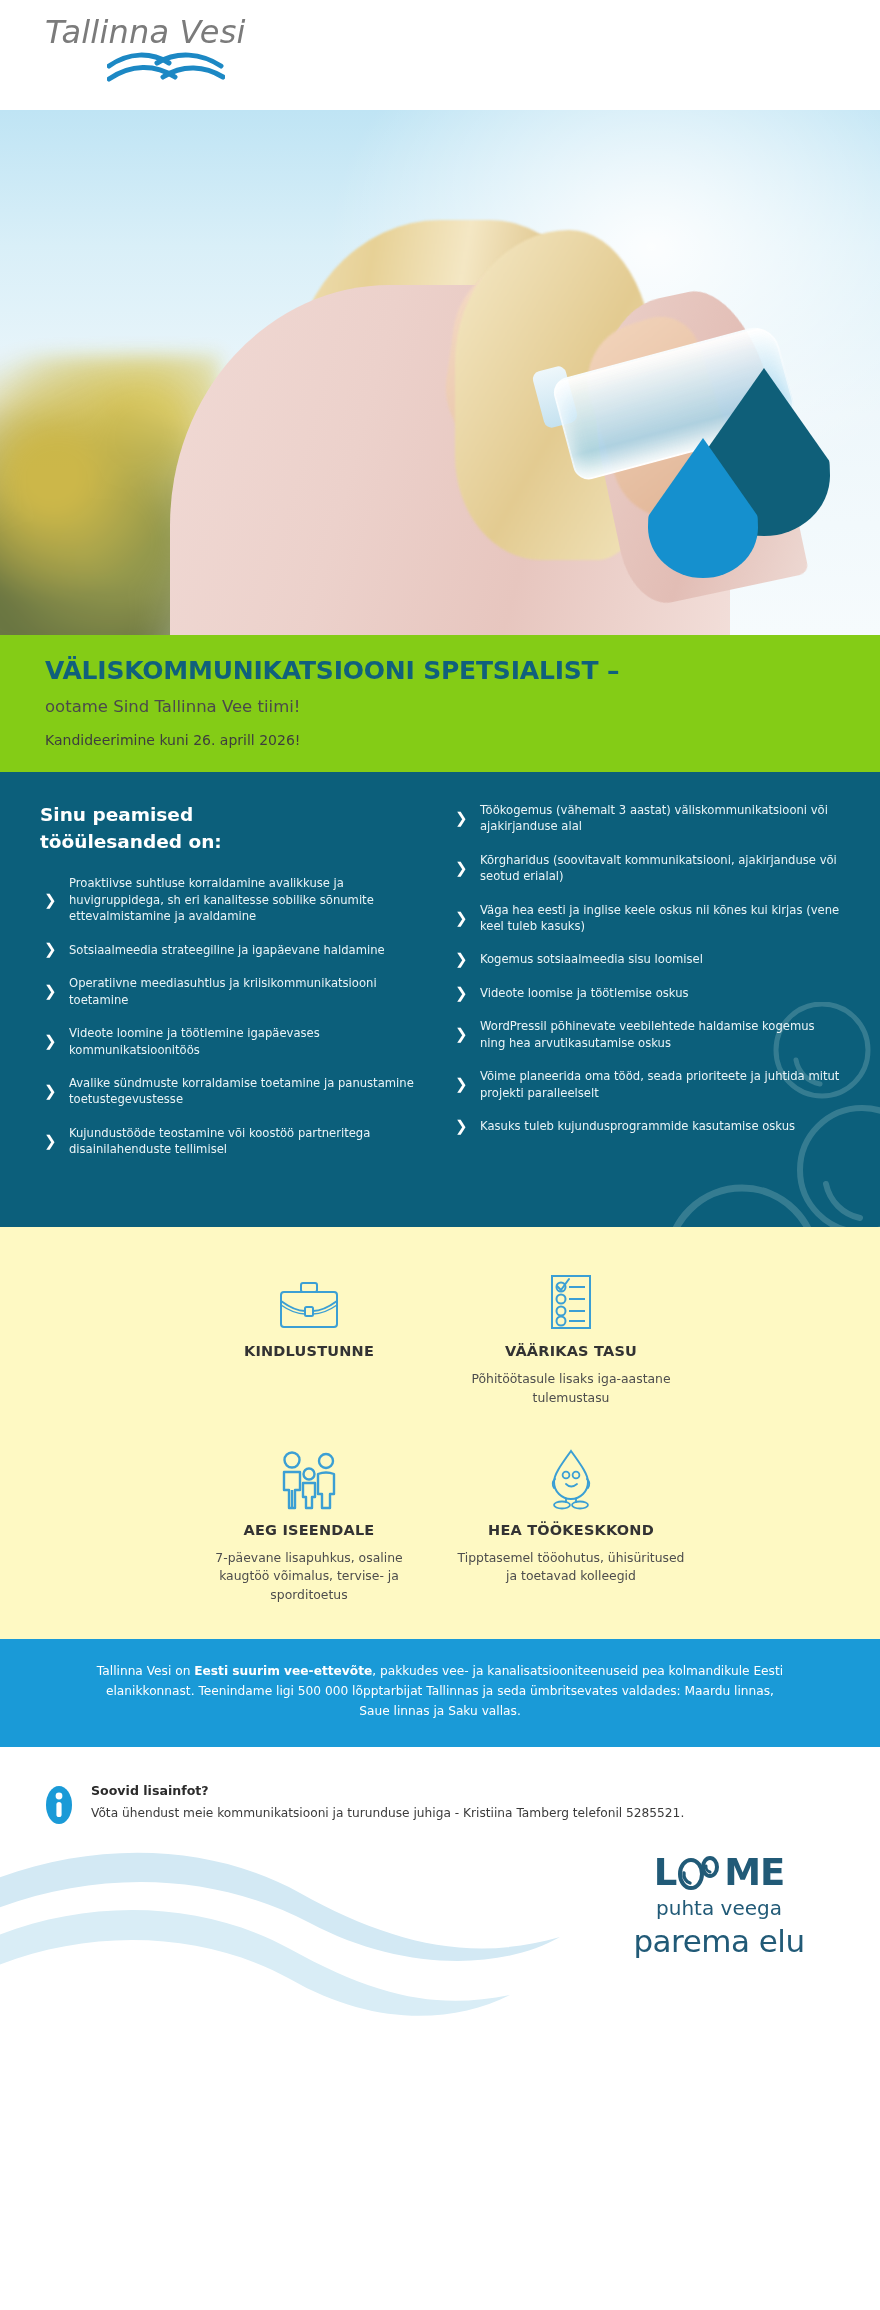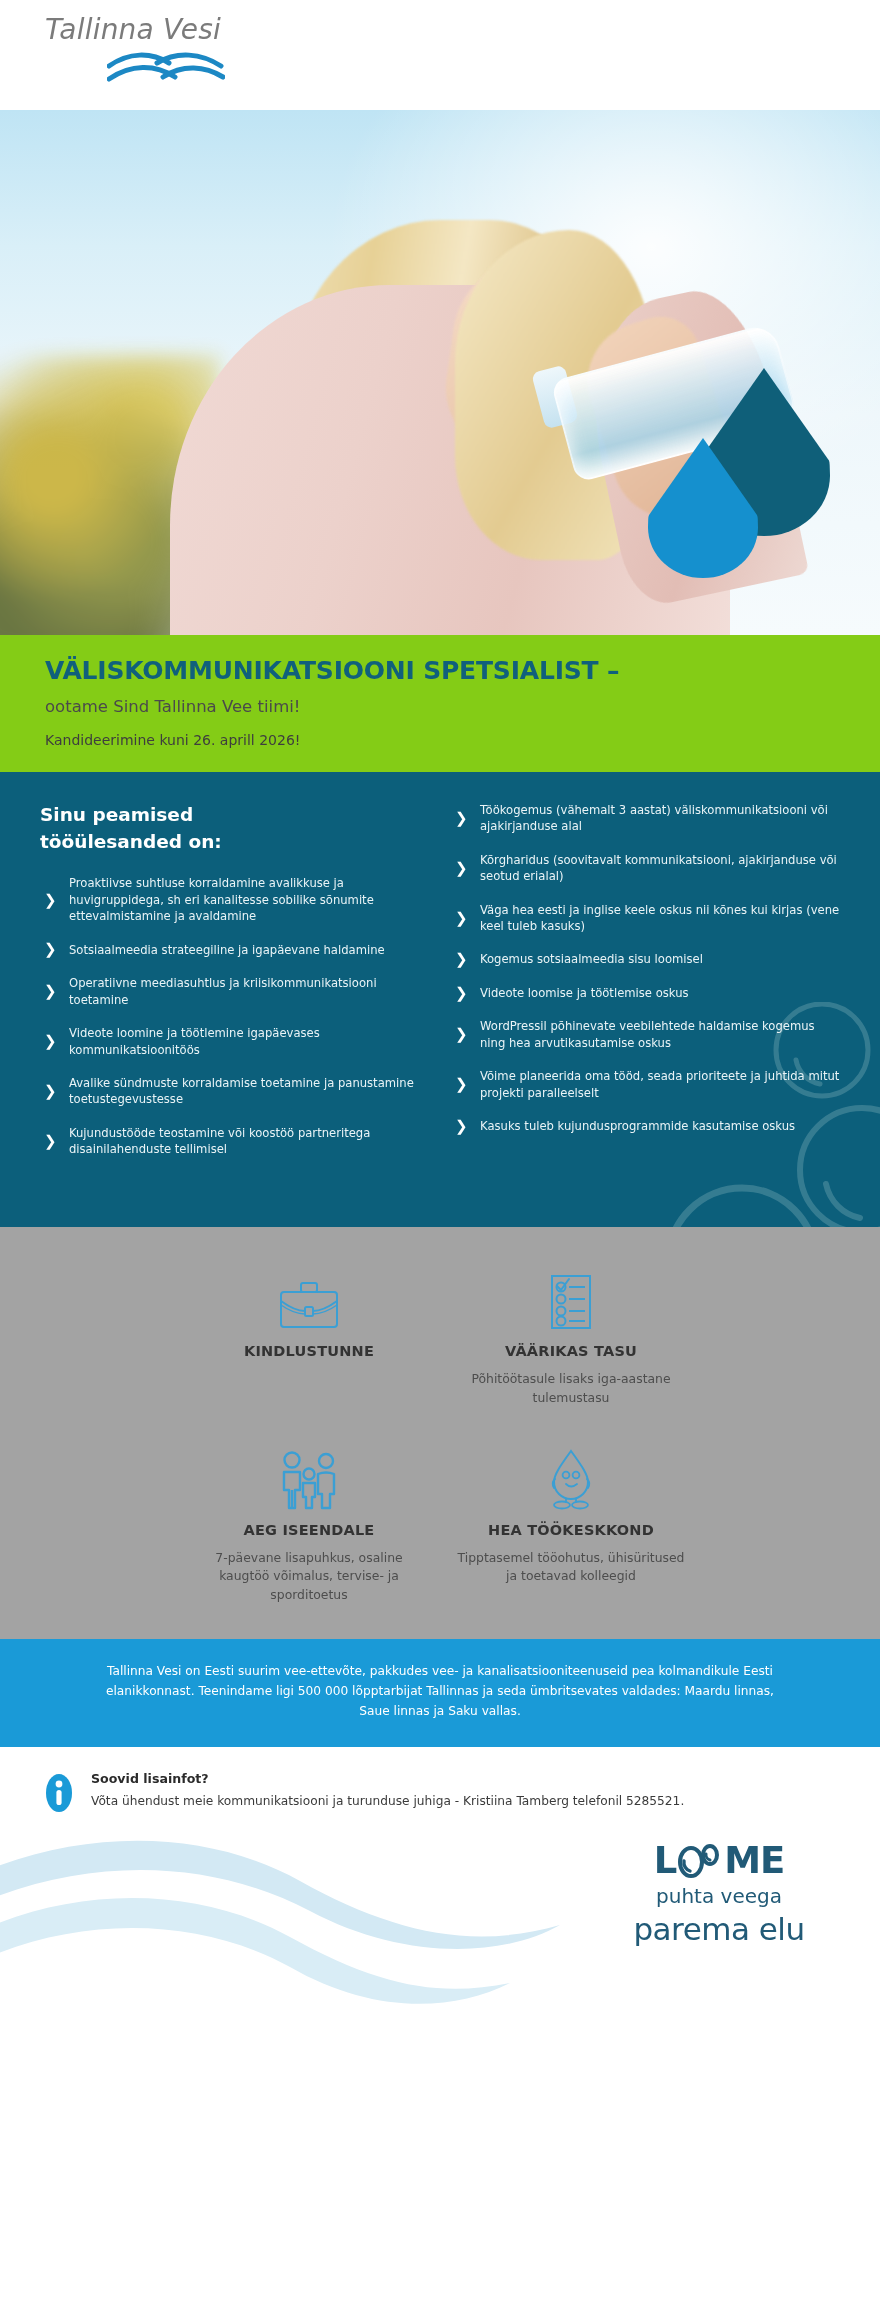--- a/index.html
+++ b/index.html
@@ -25,21 +25,21 @@
   .logo-wrap {
     position: absolute;
     left: 45px;
     top: 16px;
     width: 220px;
     height: 76px;
   }
   .logo-word {
     font-family: "DejaVu Sans", sans-serif;
     font-style: italic;
-    font-size: 28px;
+    font-size: 32px;
     color: #7b7b7b;
     letter-spacing: 0.2px;
     line-height: 1;
     white-space: nowrap;
   }
   .logo-waves { position: absolute; left: 62px; top: 34px; }
 
   
   .hero {
     position: relative;
@@ -218,21 +218,21 @@
     color: #ffffff;
     font-size: 15px;
     font-weight: bold;
     line-height: 1;
     display: block;
   }
   ul.bullets li .btext { flex: 1 1 auto; }
 
   
   .benefits {
-    background: #a3a3a3;
+    background: #fef9c3;
     padding: 42px 30px 34px 30px;
   }
   .brow {
     display: flex;
     justify-content: center;
     gap: 10px;
   }
   .brow.row2 { margin-top: 40px; }
   .bcell {
     width: 252px;
@@ -260,28 +260,28 @@
     background: #1a9ad7;
     padding: 22px 95px 26px 95px;
     text-align: center;
   }
   .cbanner p {
     color: #ffffff;
     font-family: "DejaVu Sans", sans-serif;
     font-size: 12.2px;
     line-height: 1.65;
   }
-  .cbanner b { font-weight: normal; }
+  .cbanner b { font-weight: bold; }
 
   
   .inforow {
     display: flex;
     align-items: flex-start;
     gap: 18px;
-    padding: 24px 45px 10px 45px;
+    padding: 36px 45px 10px 45px;
     background: #ffffff;
   }
   .info-icon { flex: 0 0 28px; padding-top: 2px; }
   .info-texts { flex: 1 1 auto; }
   .info-title {
     font-family: "DejaVu Sans", sans-serif;
     font-size: 12.6px;
     font-weight: bold;
     color: #2b2b2b;
     margin-bottom: 8px;

